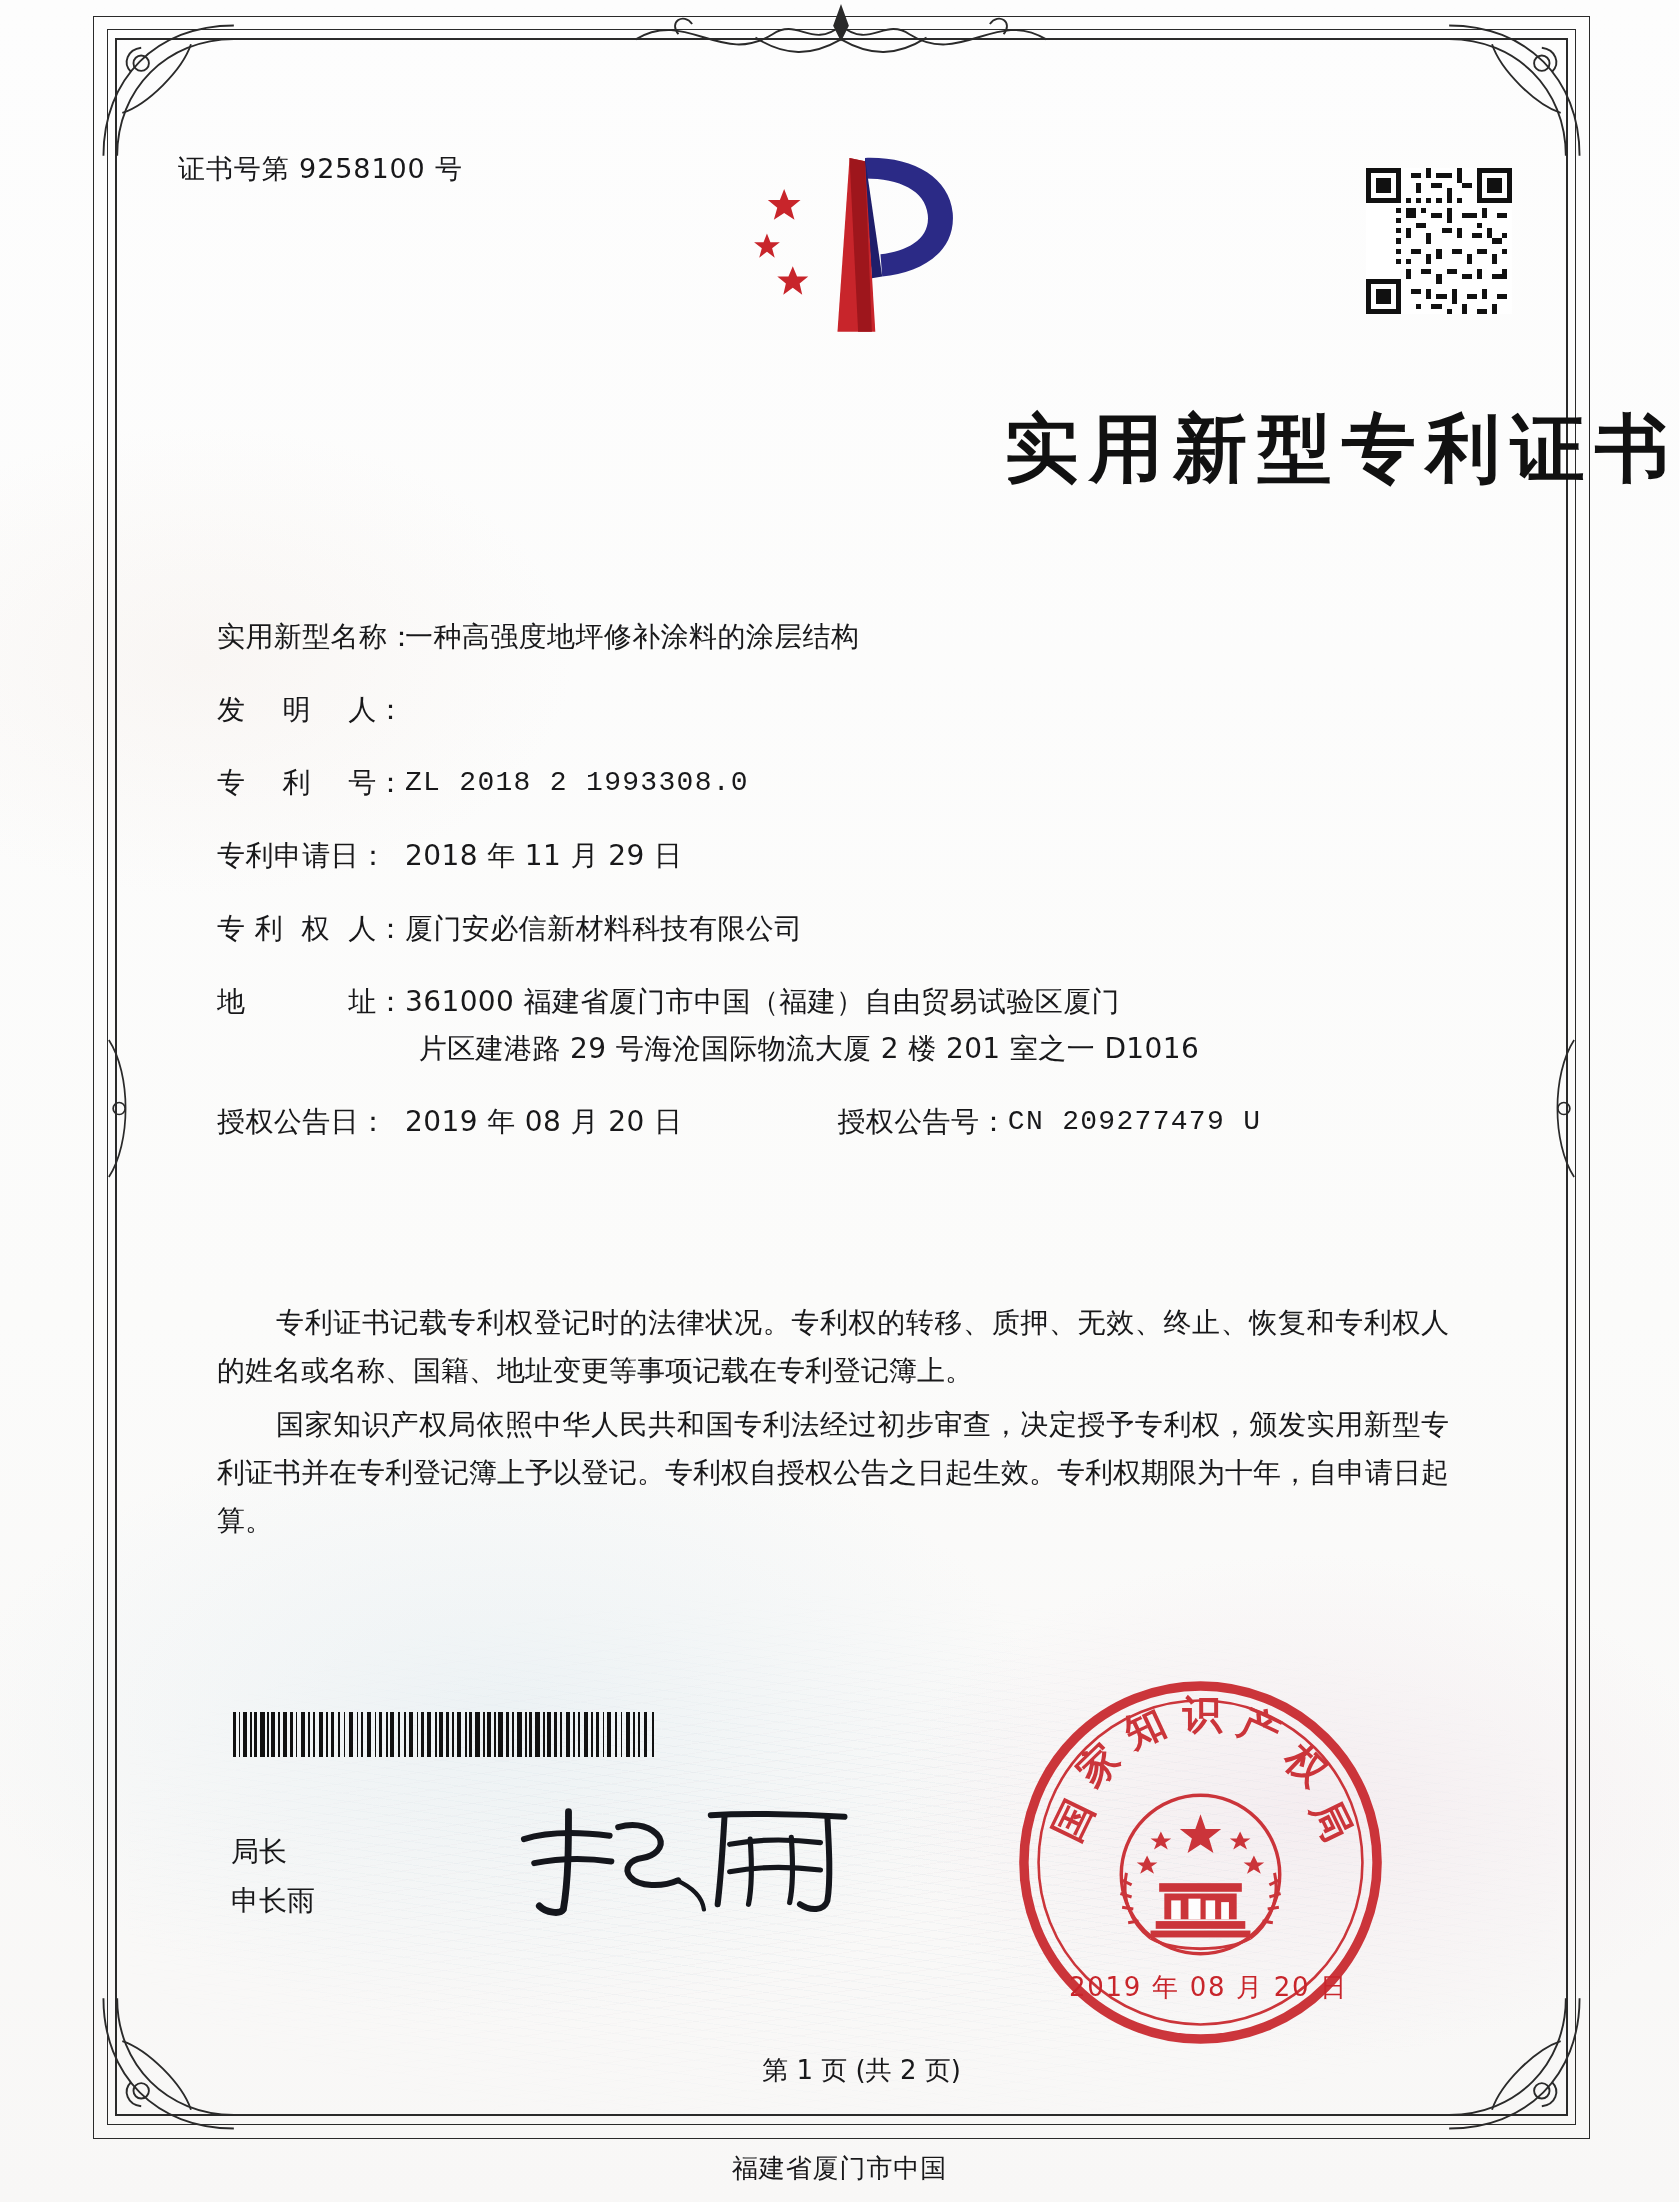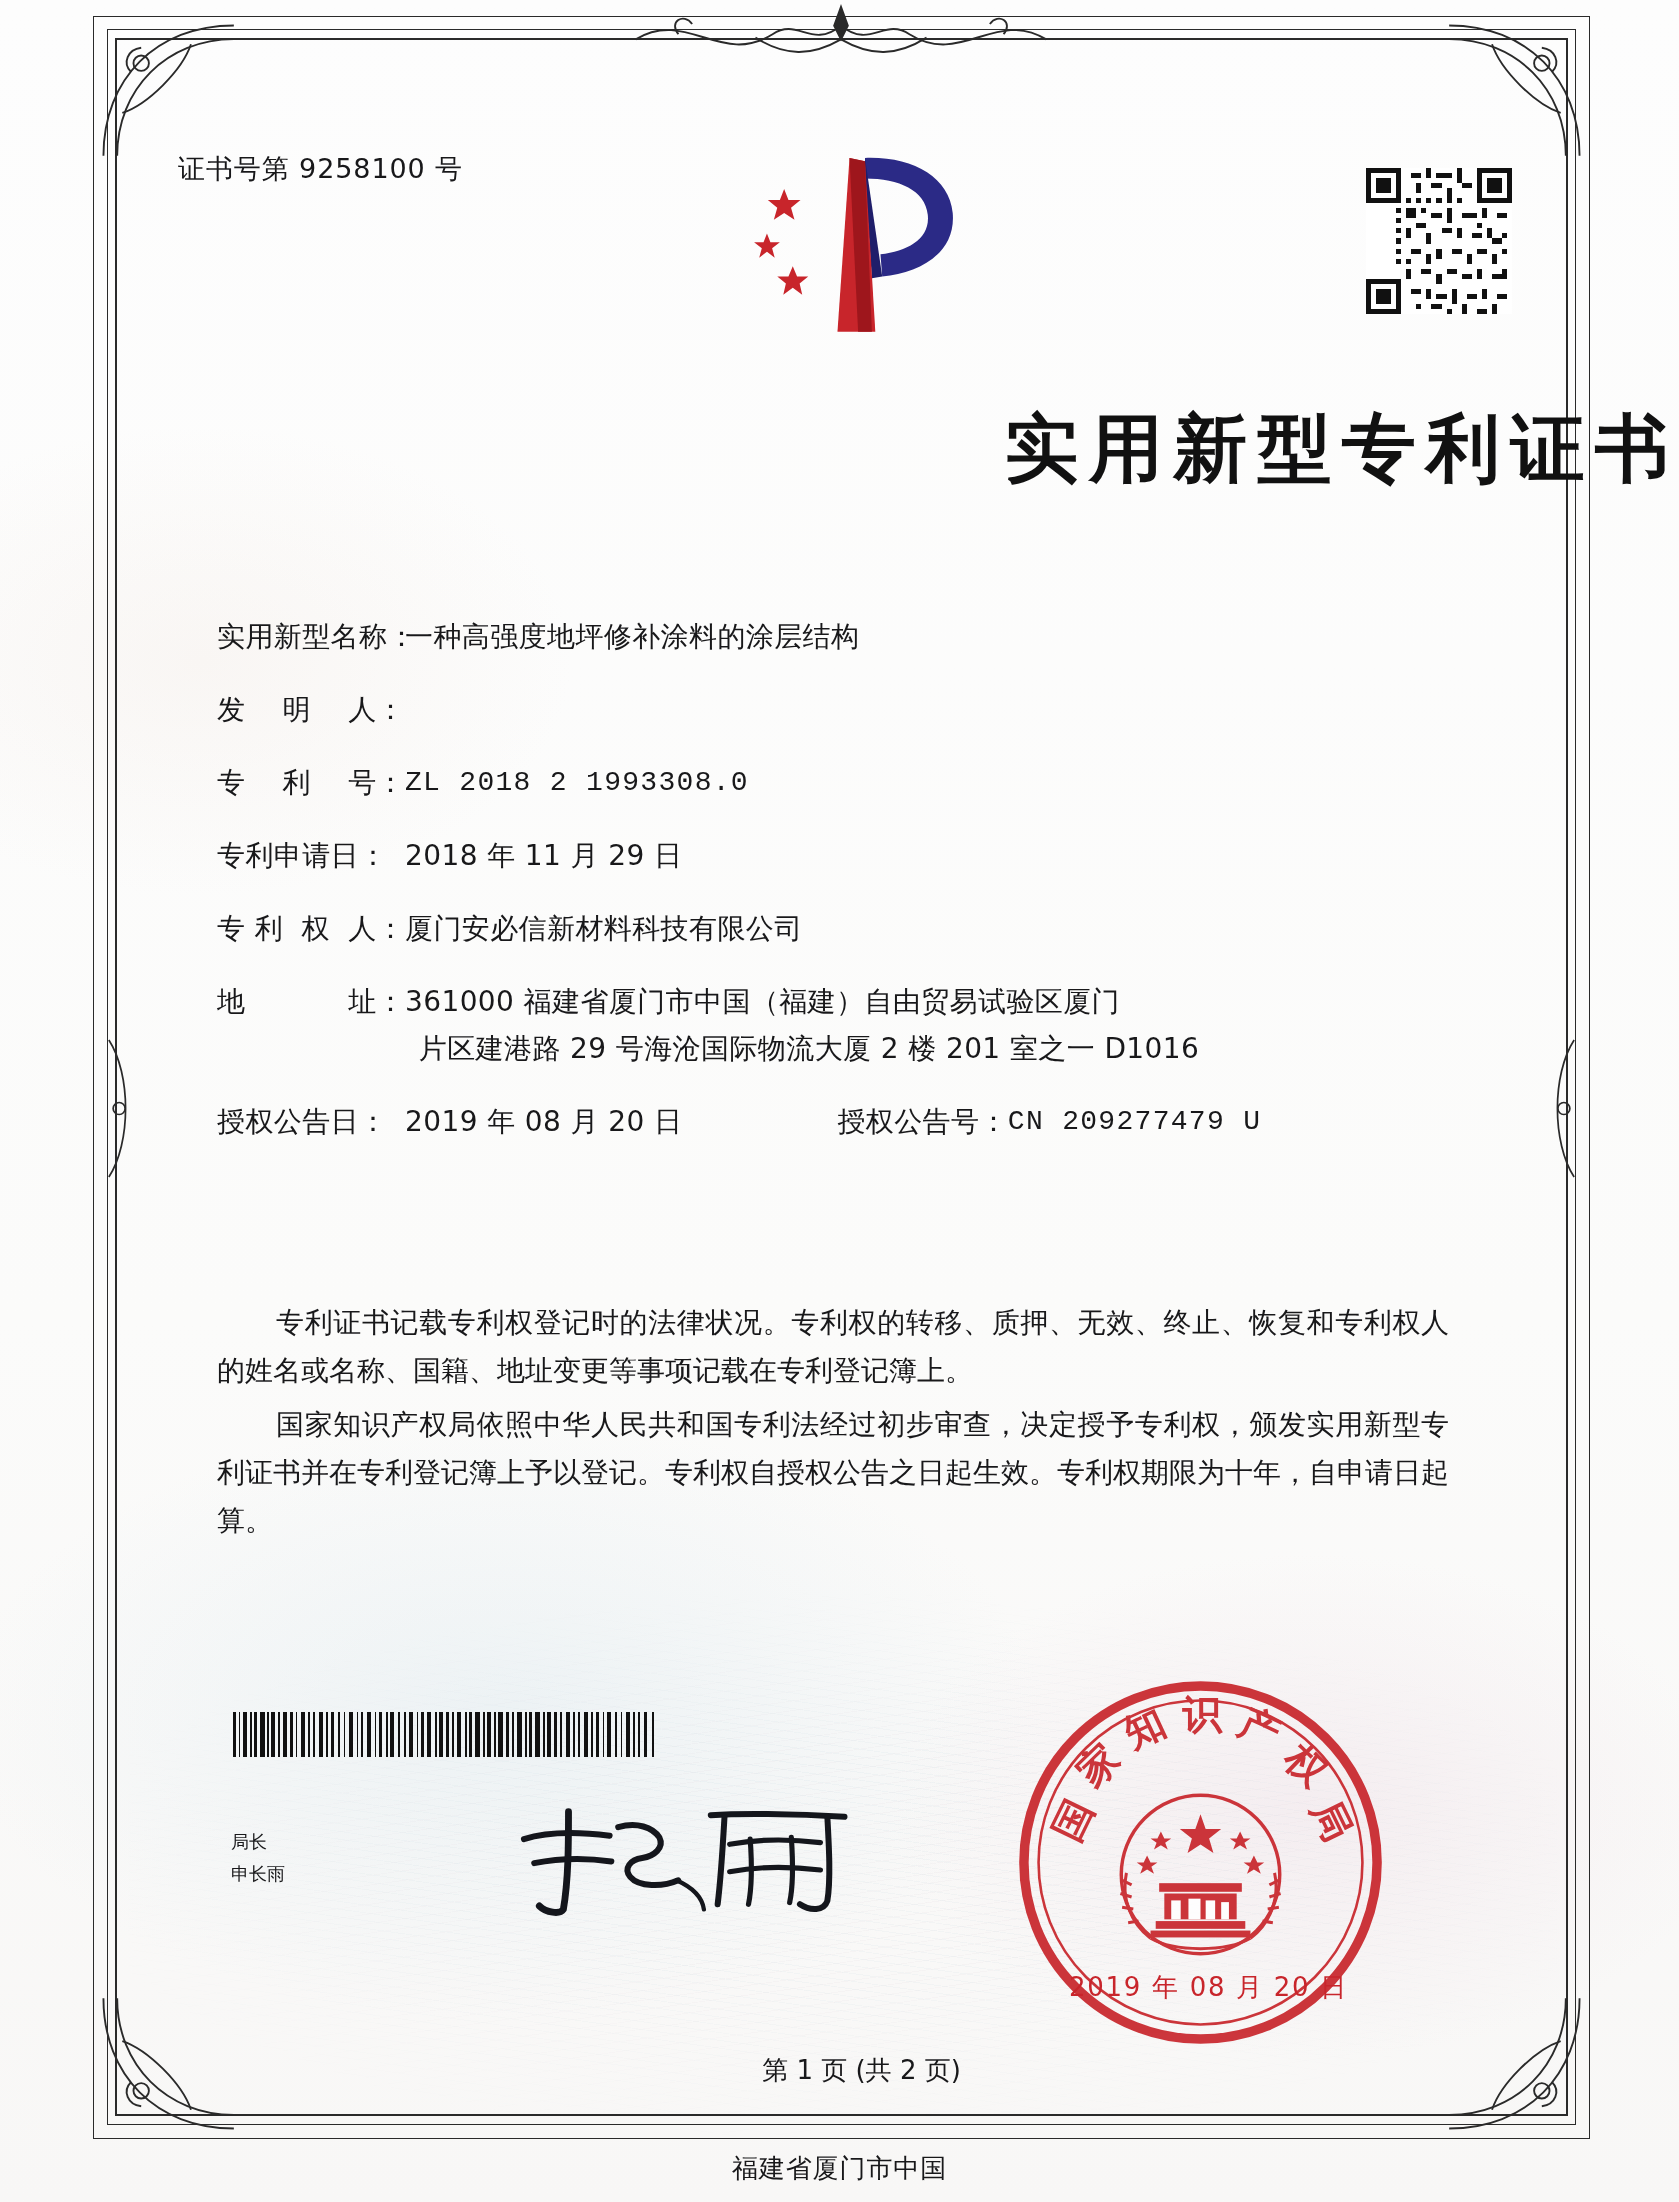--- a/index.html
+++ b/index.html
@@ -159,21 +159,21 @@
     top: 1712px;
     width: 430px;
     height: 45px;
   }
 
   
   #sig-label {
     position: absolute;
     left: 231px;
     top: 1827px;
-    font-size: 18px;
+    font-size: 28px;
     line-height: 1.75;
     font-family: Liberation Serif, serif;
   }
   #sig-script {
     position: absolute;
     left: 508px;
     top: 1798px;
     width: 361px;
     height: 120px;
   }

